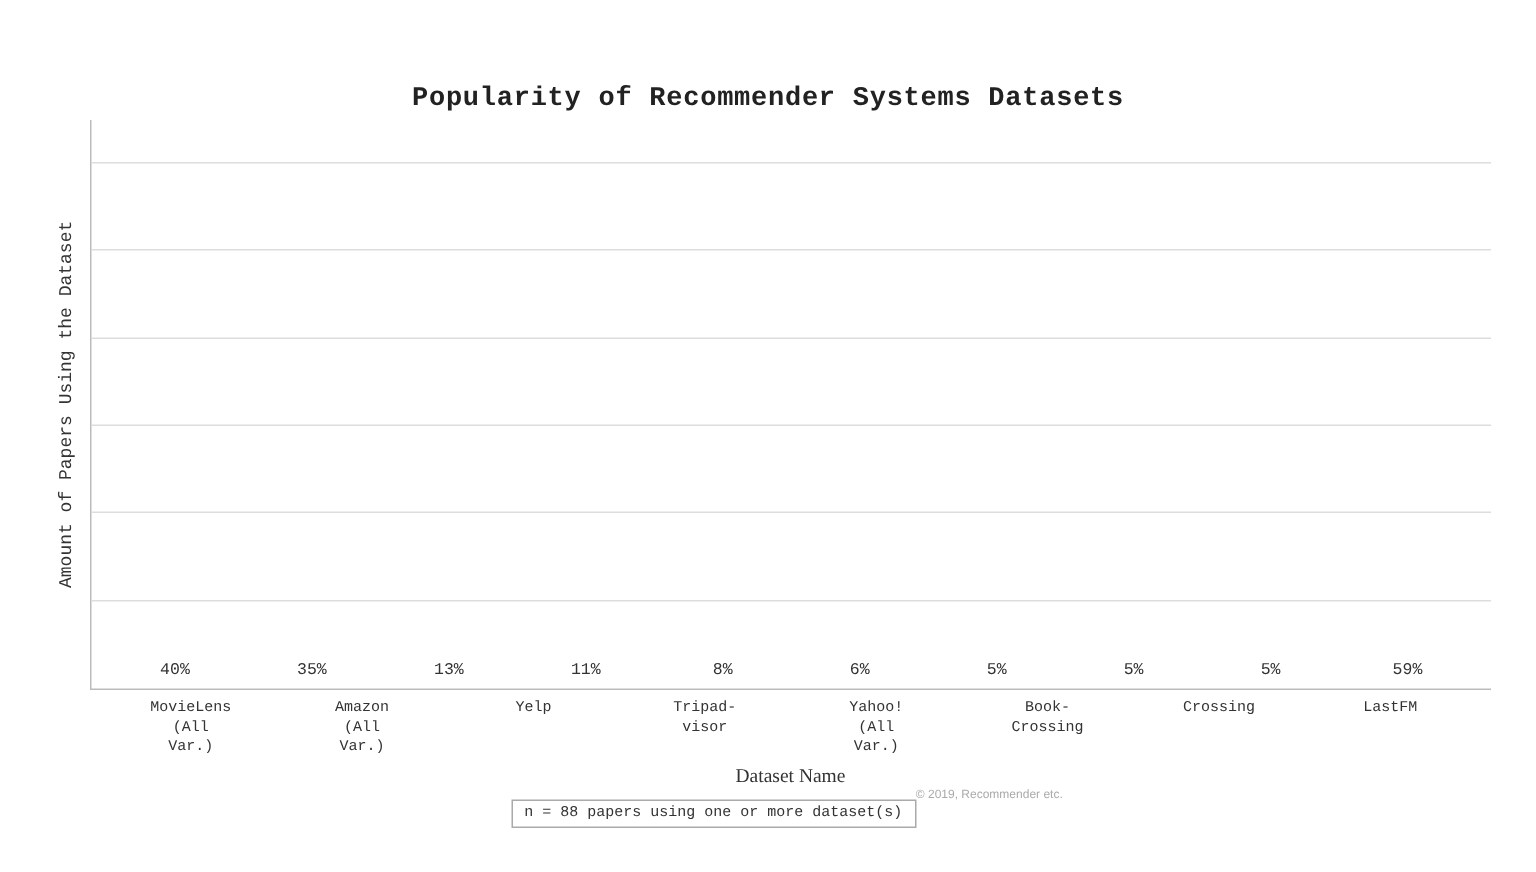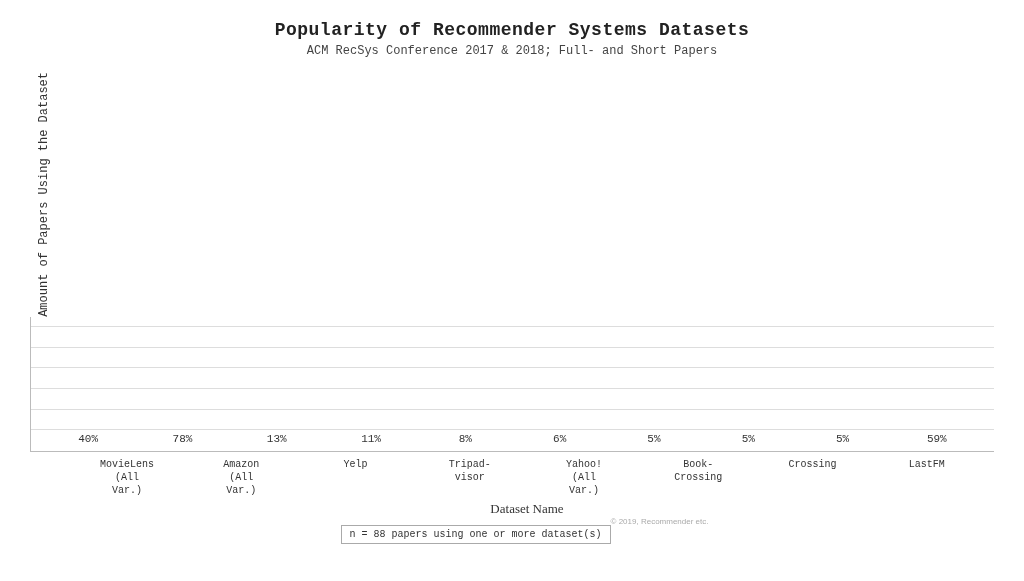--- a/index.html
+++ b/index.html
@@ -20,30 +20,31 @@
       position: relative;
       padding: 20px 30px 10px 30px;
     }
     .chart-title {
       text-align: center;
       font-size: 18px;
       font-weight: bold;
       letter-spacing: 0.5px;
       color: #222;
       margin-bottom: 4px;
+      margin-top: 36px;
     }
     .chart-subtitle {
       text-align: center;
       font-size: 12px;
       color: #444;
       margin-bottom: 14px;
     }
     .chart-area {
       display: flex;
-      flex-direction: column;
+      flex-direction: row;
       align-items: stretch;
       height: 380px;
       position: relative;
     }
     .y-axis-label {
       display: flex;
       align-items: center;
       justify-content: center;
       writing-mode: vertical-rl;
       transform: rotate(180deg);
@@ -146,41 +147,40 @@
       padding-right: 5px;
       margin-top: 0;
       font-family: Arial, sans-serif;
     }
   </style>
 </head>
 <body>
 
 <div class="chart-container">
   <div class="chart-title">Popularity of Recommender Systems Datasets</div>
-  <div class="chart-subtitle">ACM RecSys Conference 2017 &amp; 2018; Full- and Short Papers</div>
 
   <div class="chart-area">
     <div class="y-axis-label">Amount of Papers Using the Dataset</div>
     <div class="plot-area" id="plot-area">
 
     <div class="grid-line" style="bottom: 15.3846%;"></div>
         <div class="grid-line" style="bottom: 30.7692%;"></div>
         <div class="grid-line" style="bottom: 46.1538%;"></div>
         <div class="grid-line" style="bottom: 61.5385%;"></div>
         <div class="grid-line" style="bottom: 76.9231%;"></div>
         <div class="grid-line" style="bottom: 92.3077%;"></div>
         <div class="bars-wrapper">
           <div class="bar-group">
             <div class="bar" style="height: 61.5385%;">
               <div class="bar-label">40%</div>
             </div>
           </div>
           <div class="bar-group">
             <div class="bar" style="height: 53.8462%;">
-              <div class="bar-label">78%</div>
+              <div class="bar-label">35%</div>
             </div>
           </div>
           <div class="bar-group">
             <div class="bar" style="height: 20%;">
               <div class="bar-label">13%</div>
             </div>
           </div>
           <div class="bar-group">
             <div class="bar" style="height: 16.9231%;">
               <div class="bar-label">11%</div>

